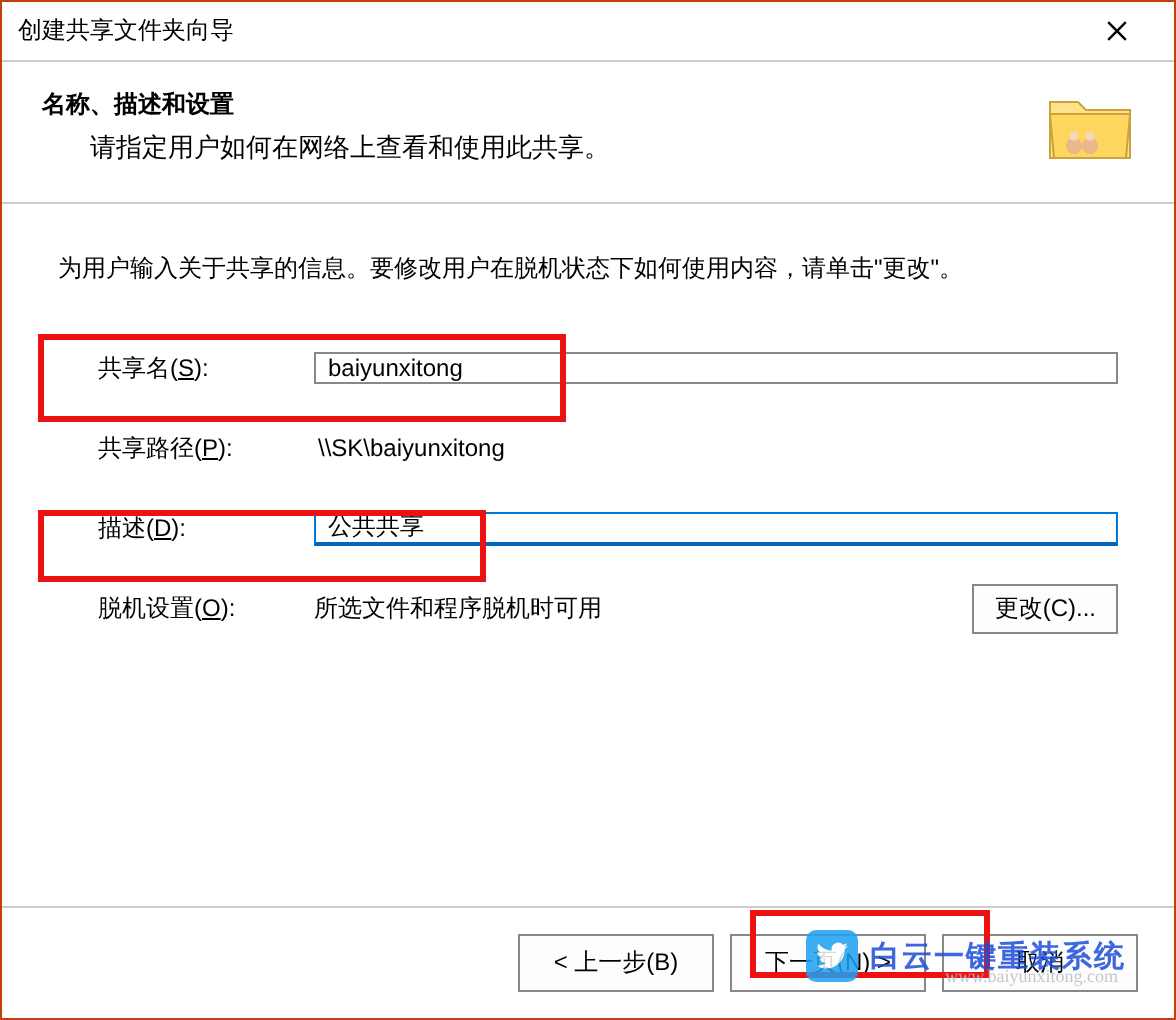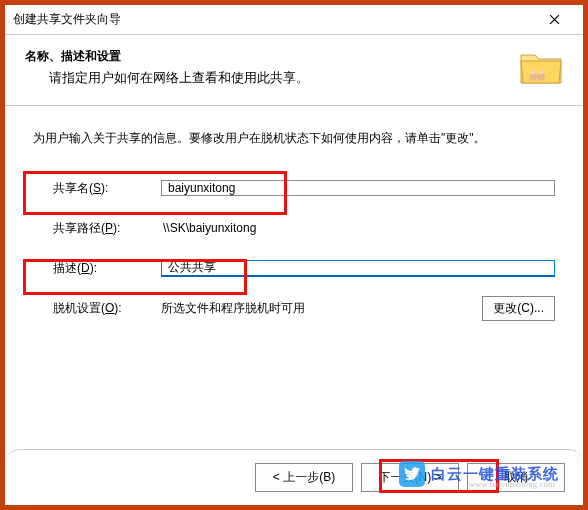--- a/index.html
+++ b/index.html
@@ -6,21 +6,21 @@
   body {
     margin: 0;
     font-family: "Microsoft YaHei", "Segoe UI", sans-serif;
     font-size: 12px;
     background: #fff;
     color: #000;
   }
   .window {
     width: 588px;
     height: 510px;
-    border: 5px solid #c2410c;
+    border: 1px solid #c2410c;
     background: #fff;
     position: relative;
   }
   .titlebar {
     height: 30px;
     display: flex;
     align-items: center;
     padding: 0 8px;
     border-bottom: 1px solid #ccc;
   }
@@ -93,21 +93,20 @@
     position: absolute;
     left: 0; right: 0; bottom: 0;
     height: 56px;
     border-top: 1px solid #ccc;
     display: flex;
     align-items: center;
     justify-content: flex-end;
     padding: 0 18px;
     gap: 8px;
     background: #fff;
-    border-radius: 15px;
   }
   .nav-btn {
     border: 1px solid #888;
     background: #fdfdfd;
     font-size: 12px;
     padding: 5px 14px;
     cursor: pointer;
     min-width: 98px;
     text-align: center;
   }

